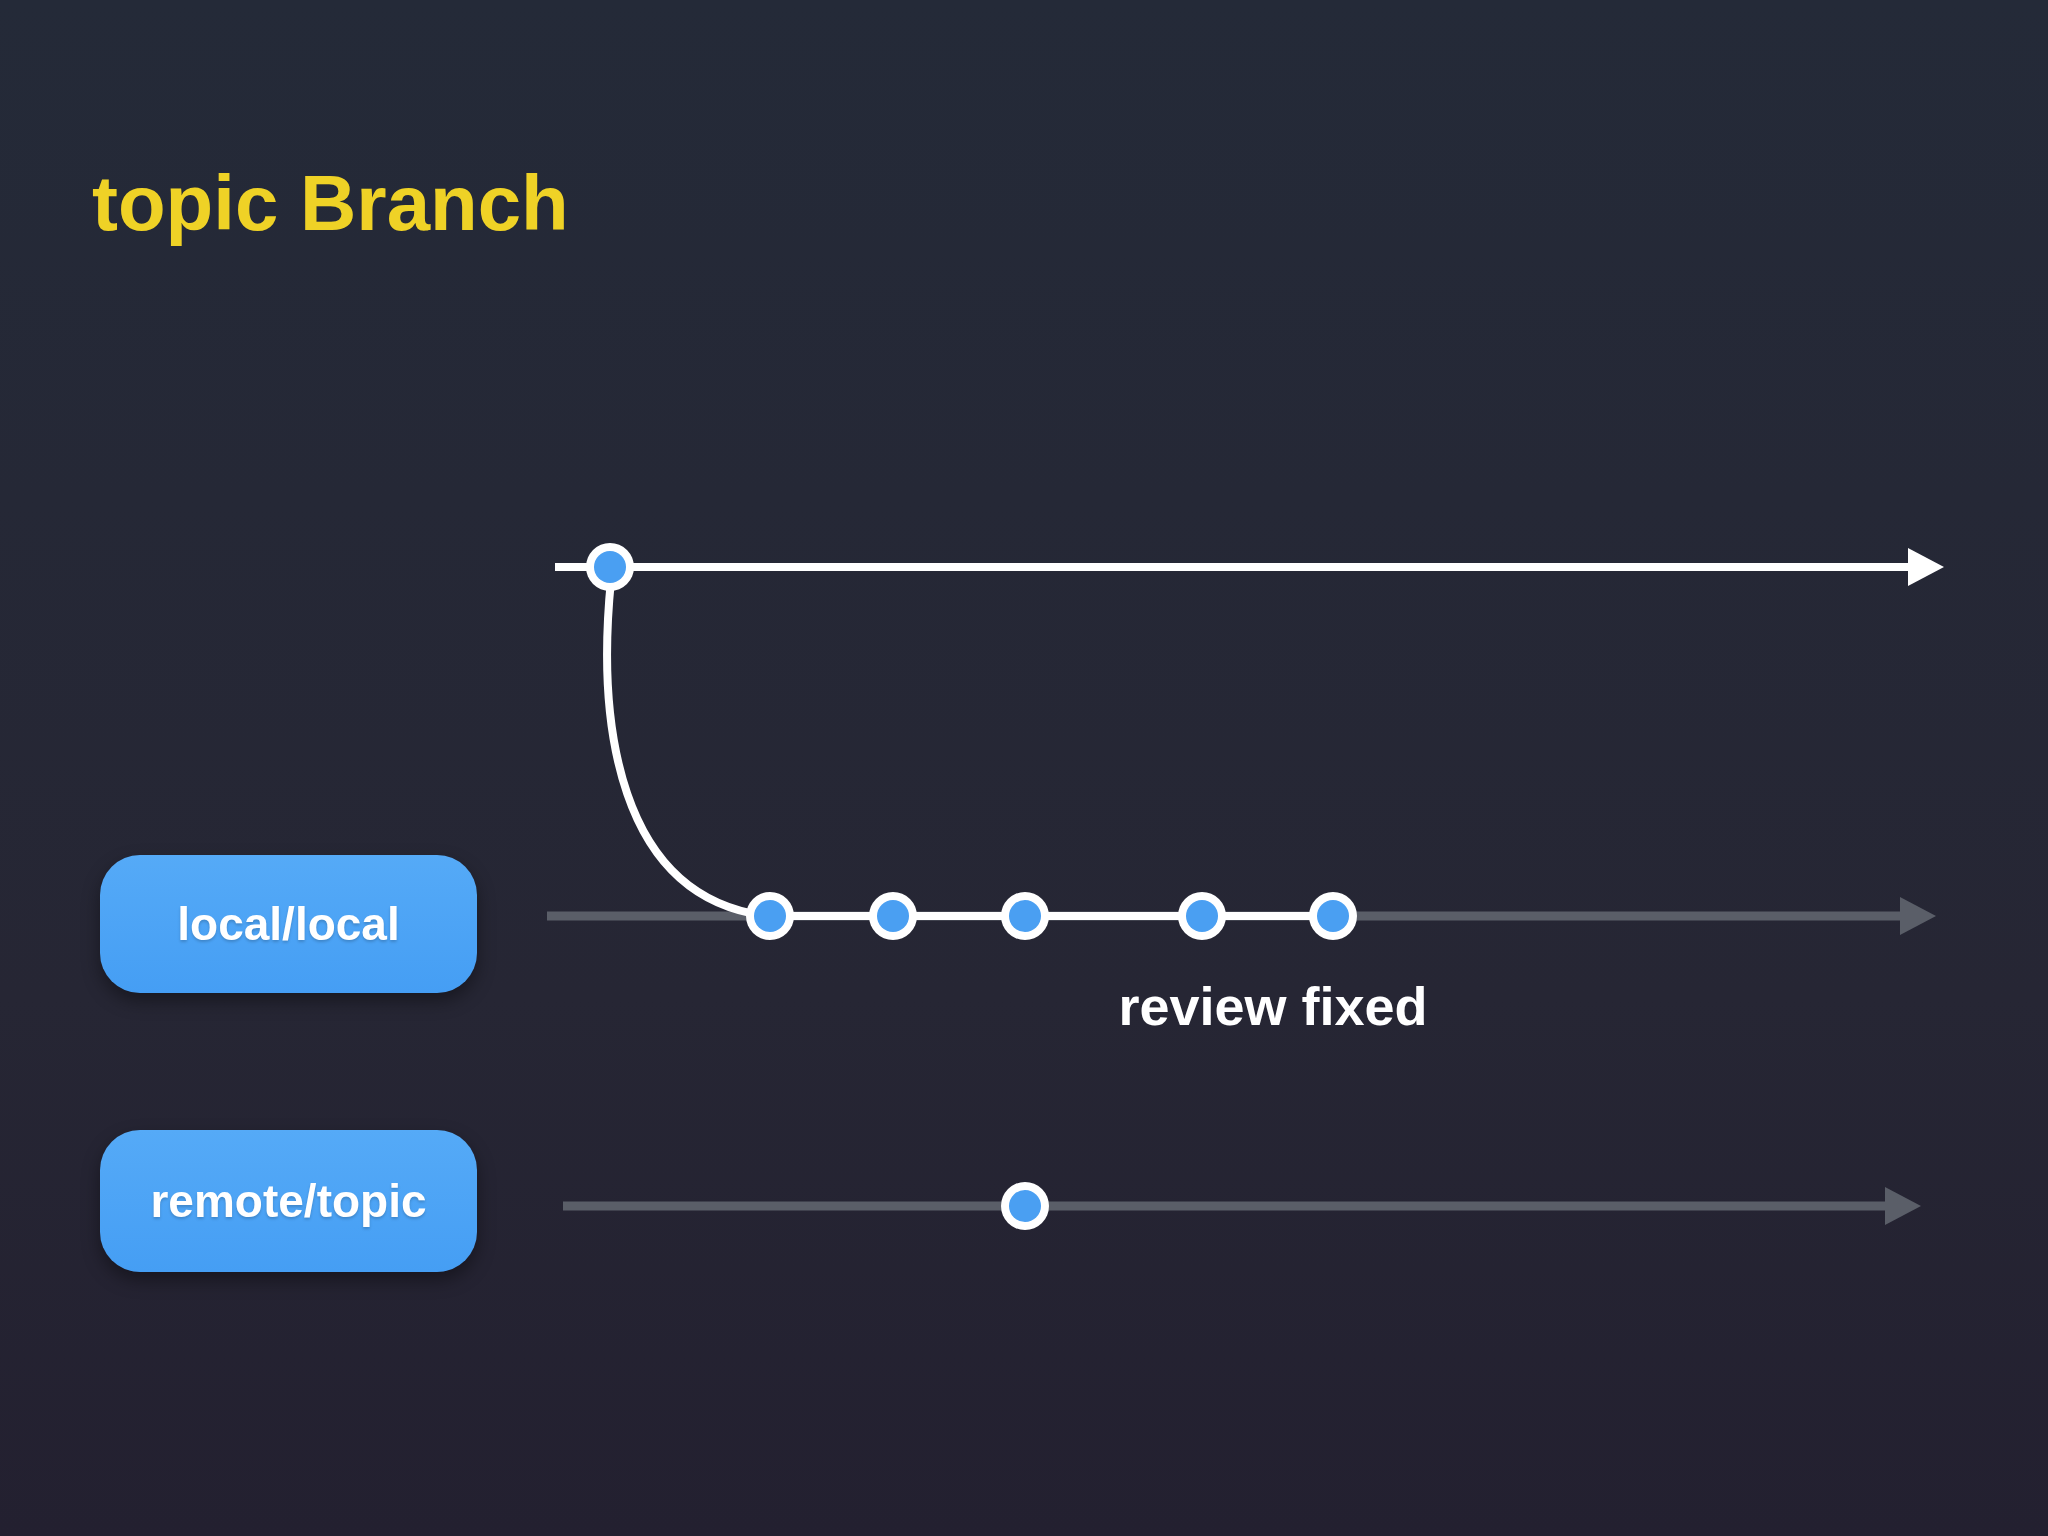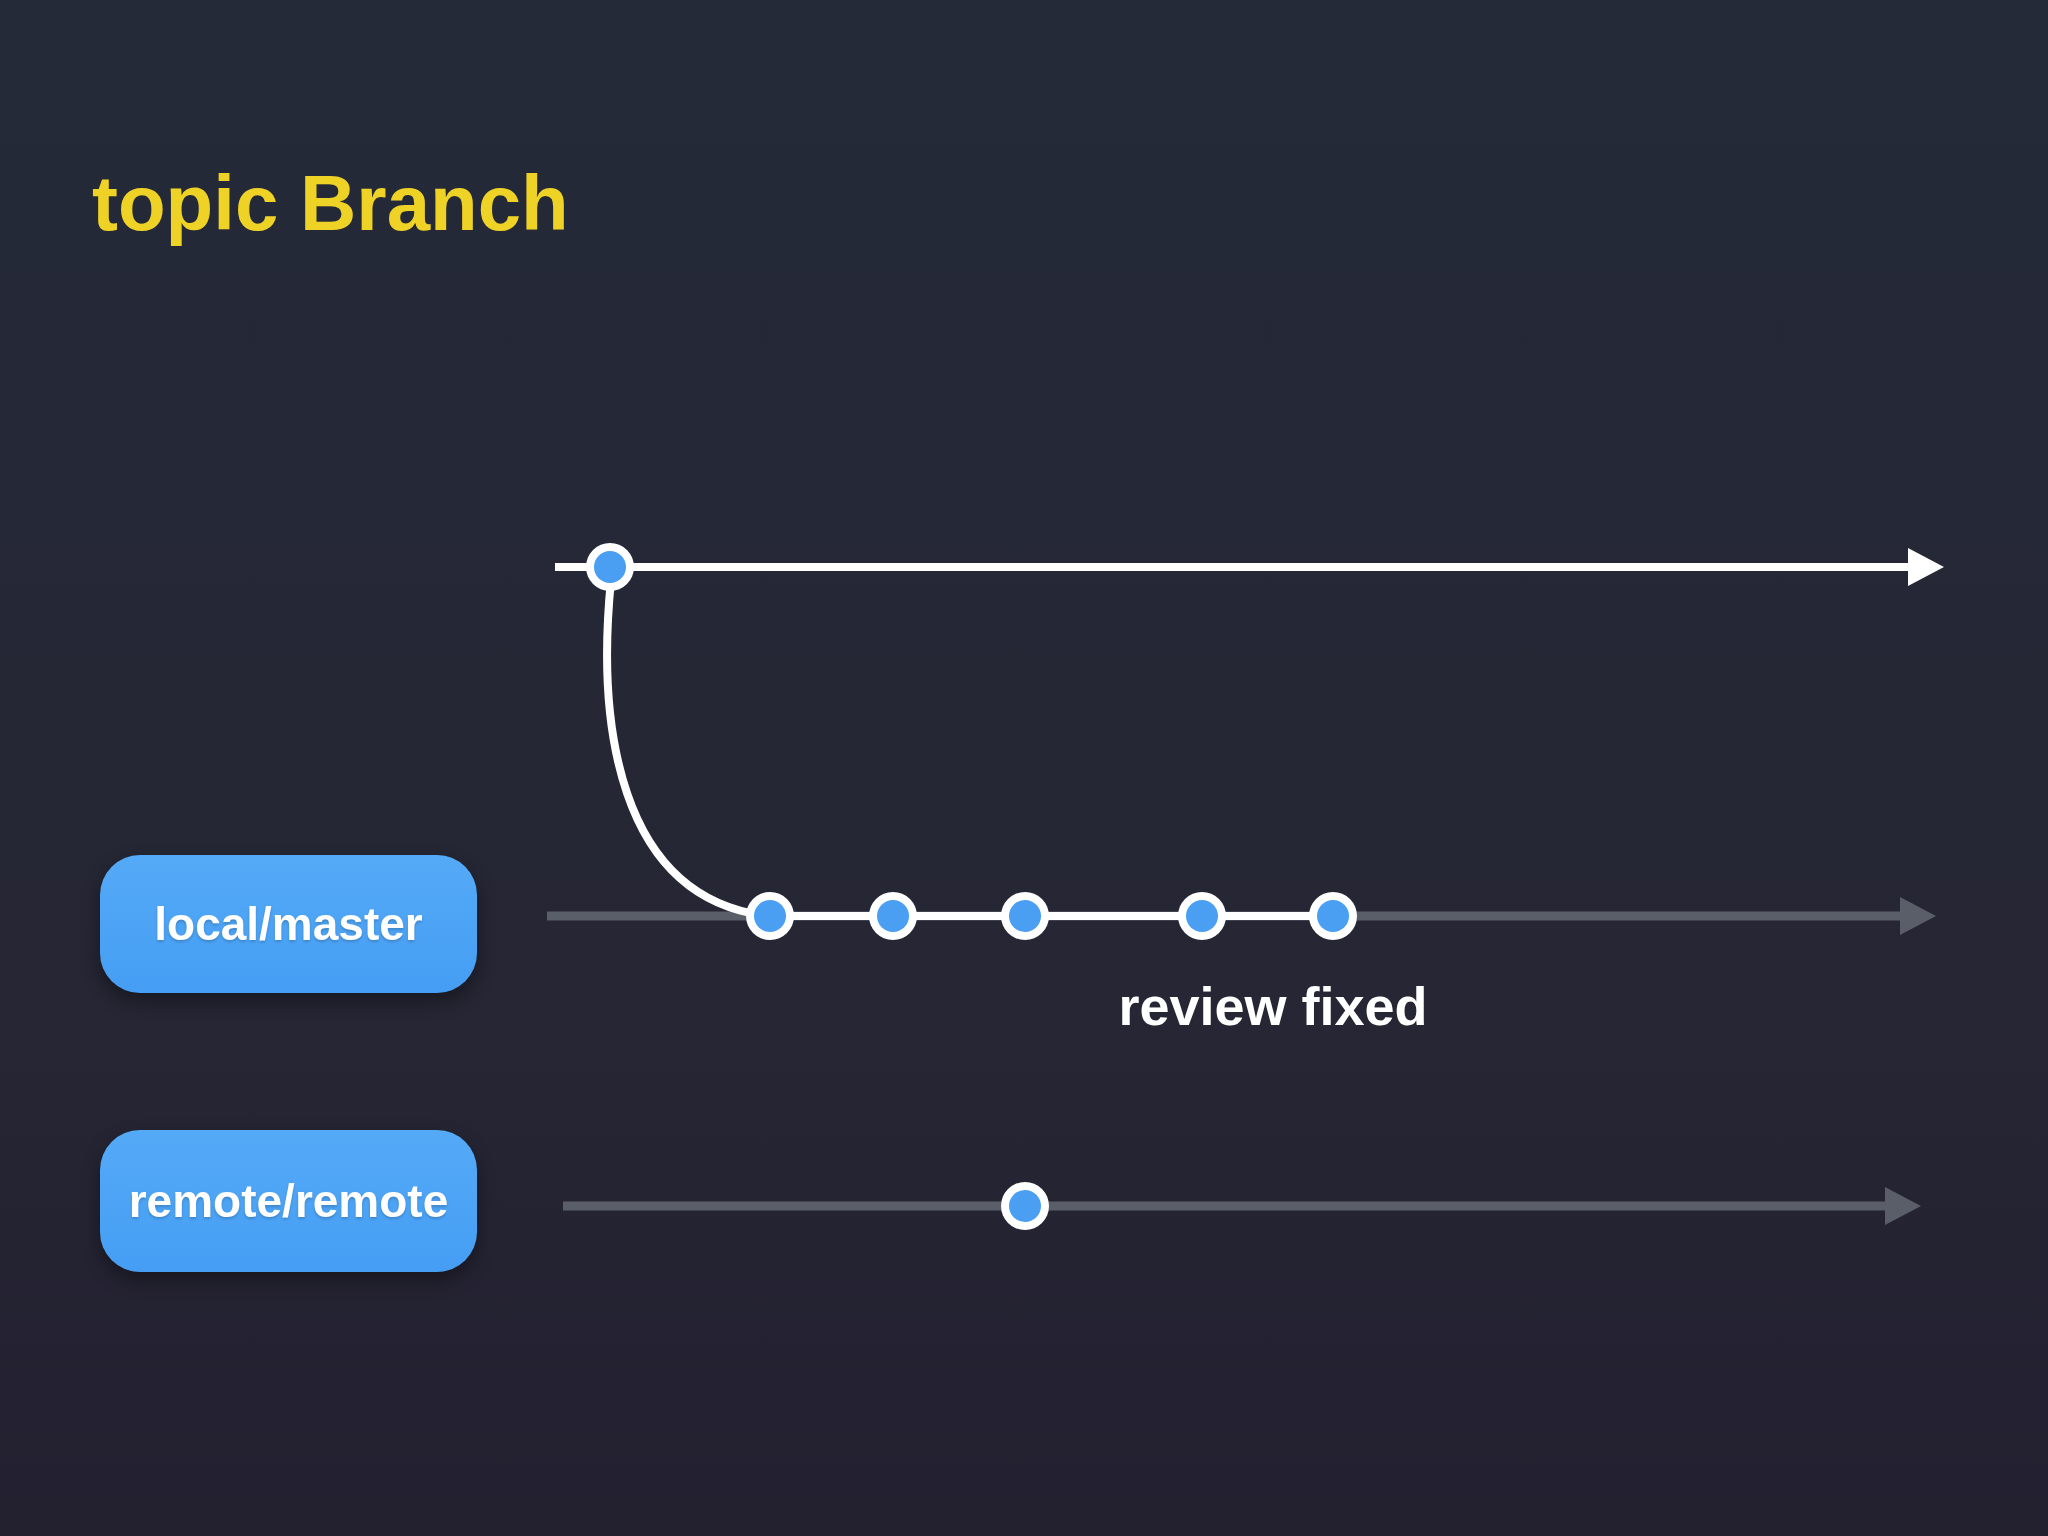--- a/index.html
+++ b/index.html
@@ -61,22 +61,22 @@
       <circle cx="1202" cy="916" r="24" fill="#ffffff"></circle>
       <circle cx="1202" cy="916" r="16" fill="#4a9ff2"></circle>
       <circle cx="1333" cy="916" r="24" fill="#ffffff"></circle>
       <circle cx="1333" cy="916" r="16" fill="#4a9ff2"></circle>
       <circle cx="1025" cy="1206" r="24" fill="#ffffff"></circle>
       <circle cx="1025" cy="1206" r="16" fill="#4a9ff2"></circle>
     </svg>
 
 
   <div class="branch-pill pill-local-topic">
-    <span class="pill-label">local/master</span>
+    <span class="pill-label">local/local</span>
   </div>
 
   <div class="branch-pill pill-remote-topic">
-    <span class="pill-label">remote/remote</span>
+    <span class="pill-label">remote/topic</span>
   </div>
 
   <div class="annotation">review fixed</div>
 
 </div>
 
 </body></html>

